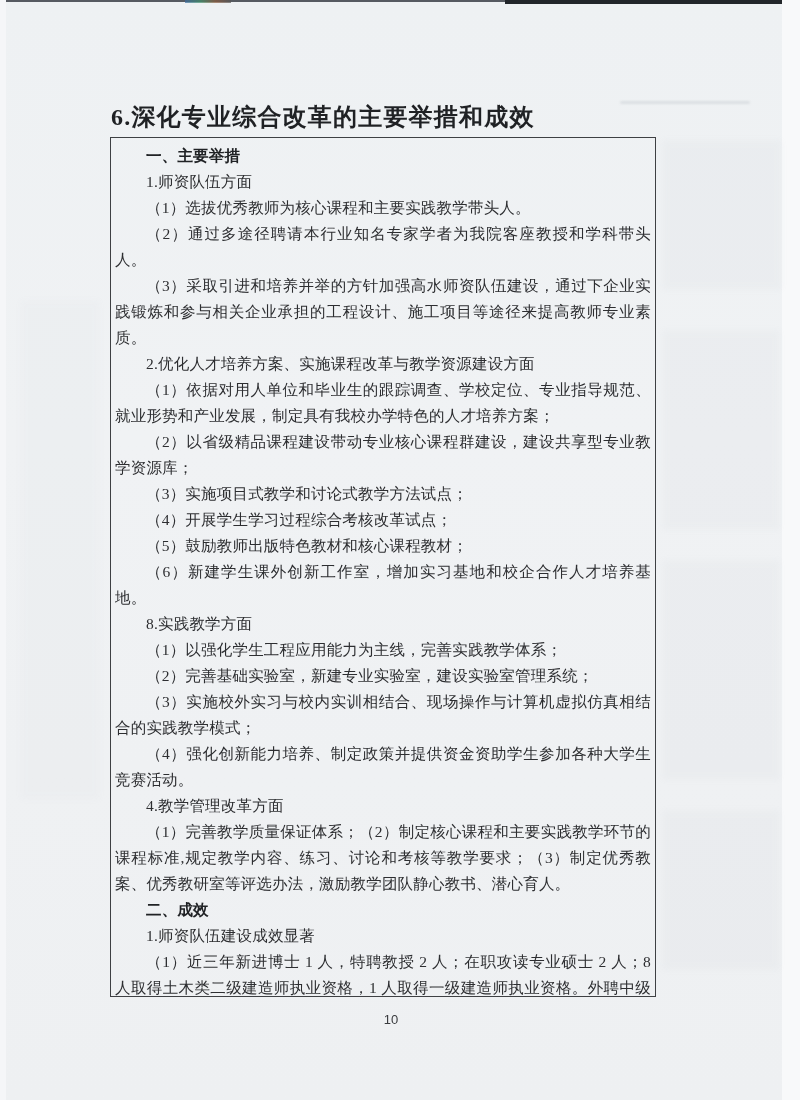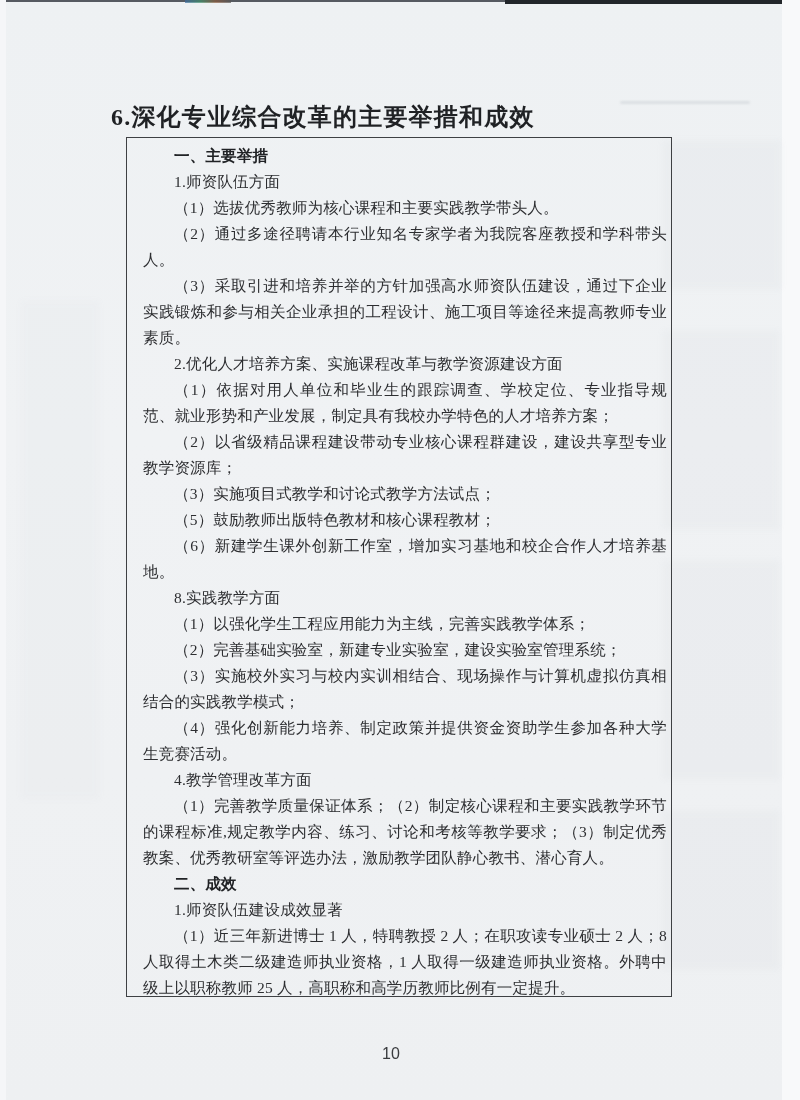--- a/index.html
+++ b/index.html
@@ -55,40 +55,38 @@
     position: absolute; left: 111px; top: 101px;
     font-size: 24px; font-weight: 700; color: #1f2124;
     letter-spacing: 1.2px;
     white-space: nowrap;
   }
   .content-box {
     position: absolute; left: 110px; top: 137px;
     width: 546px; height: 860px;
     border: 1.5px solid #3e4043;
     box-sizing: border-box;
-    padding: 5px 4px 0 16px;
+    padding: 5px 4px 0 4px;
     overflow: hidden;
-    margin-left: 16px;
   }
   .doc p {
     margin: 0; padding: 0;
     font-size: 15.5px;
     line-height: 26px;
     color: #2d2e31;
     text-align: justify;
     text-indent: 2em;
     letter-spacing: 0.2px;
   }
   .doc p.heading { font-weight: 700; color: #202225; }
   .page-number {
     position: absolute; left: 0; top: 1012px; width: 782px;
     text-align: center;
-    font-size: 16px; color: #3a3c3f;
+    font-size: 13px; color: #3a3c3f;
     font-family: "Liberation Sans", sans-serif;
-    margin-top: 33px;
   }
 </style>
 </head>
 <body>
 
 <div class="page">
   <div class="scan-edge-top"></div>
   <div class="scan-edge-topright"></div>
   <div class="scan-fringe"></div>
   <div class="edge-strip-right"></div>
@@ -106,20 +104,21 @@
   <div class="content-box doc">
       <p class="heading">一、主要举措</p>
       <p class="item">1.师资队伍方面</p>
       <p class="para">（1）选拔优秀教师为核心课程和主要实践教学带头人。</p>
       <p class="para">（2）通过多途径聘请本行业知名专家学者为我院客座教授和学科带头人。</p>
       <p class="para">（3）采取引进和培养并举的方针加强高水师资队伍建设，通过下企业实践锻炼和参与相关企业承担的工程设计、施工项目等途径来提高教师专业素质。</p>
       <p class="item">2.优化人才培养方案、实施课程改革与教学资源建设方面</p>
       <p class="para">（1）依据对用人单位和毕业生的跟踪调查、学校定位、专业指导规范、就业形势和产业发展，制定具有我校办学特色的人才培养方案；</p>
       <p class="para">（2）以省级精品课程建设带动专业核心课程群建设，建设共享型专业教学资源库；</p>
       <p class="para">（3）实施项目式教学和讨论式教学方法试点；</p>
+      <p class="para">（4）开展学生学习过程综合考核改革试点；</p>
       <p class="para">（5）鼓励教师出版特色教材和核心课程教材；</p>
       <p class="para">（6）新建学生课外创新工作室，增加实习基地和校企合作人才培养基地。</p>
       <p class="item">8.实践教学方面</p>
       <p class="para">（1）以强化学生工程应用能力为主线，完善实践教学体系；</p>
       <p class="para">（2）完善基础实验室，新建专业实验室，建设实验室管理系统；</p>
       <p class="para">（3）实施校外实习与校内实训相结合、现场操作与计算机虚拟仿真相结合的实践教学模式；</p>
       <p class="para">（4）强化创新能力培养、制定政策并提供资金资助学生参加各种大学生竞赛活动。</p>
       <p class="item">4.教学管理改革方面</p>
       <p class="para">（1）完善教学质量保证体系；（2）制定核心课程和主要实践教学环节的课程标准,规定教学内容、练习、讨论和考核等教学要求；（3）制定优秀教案、优秀教研室等评选办法，激励教学团队静心教书、潜心育人。</p>
       <p class="heading">二、成效</p>

